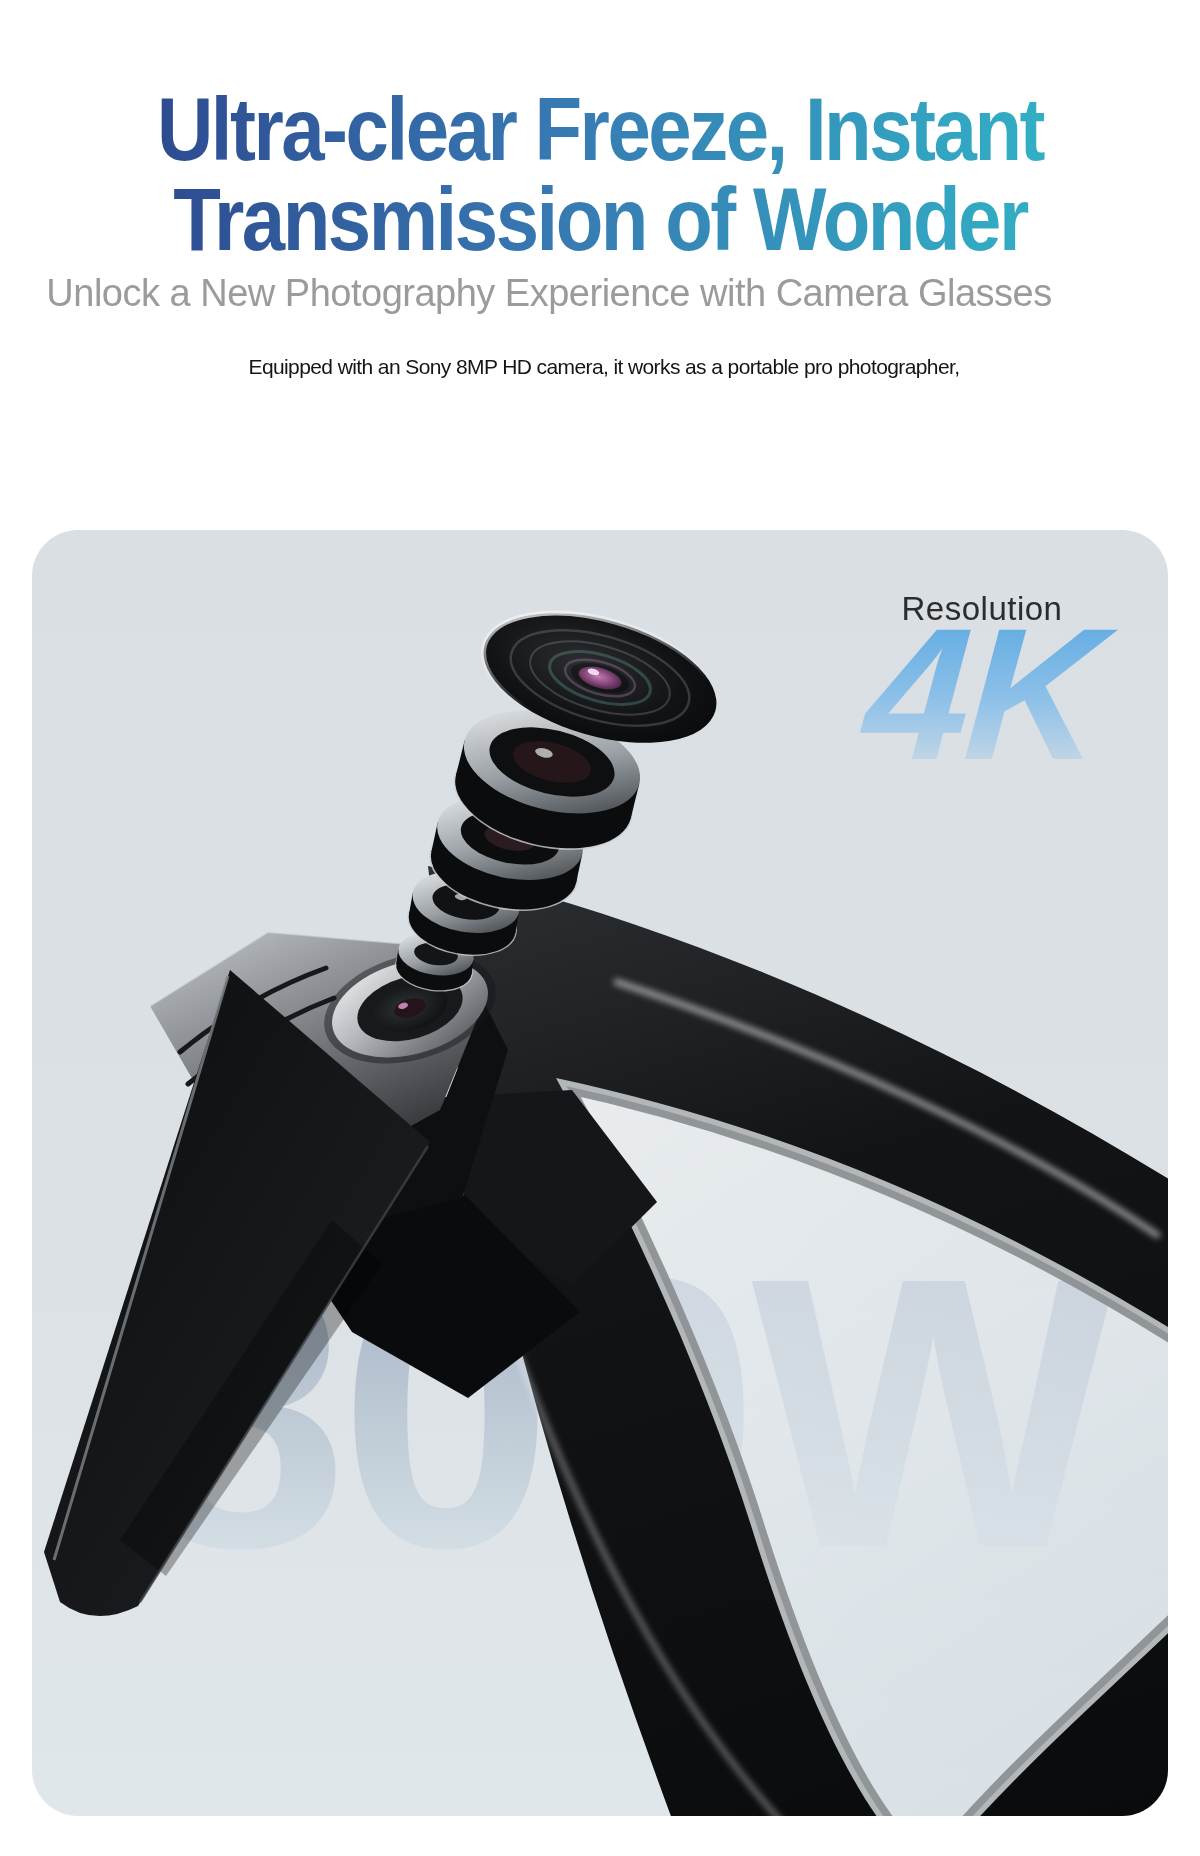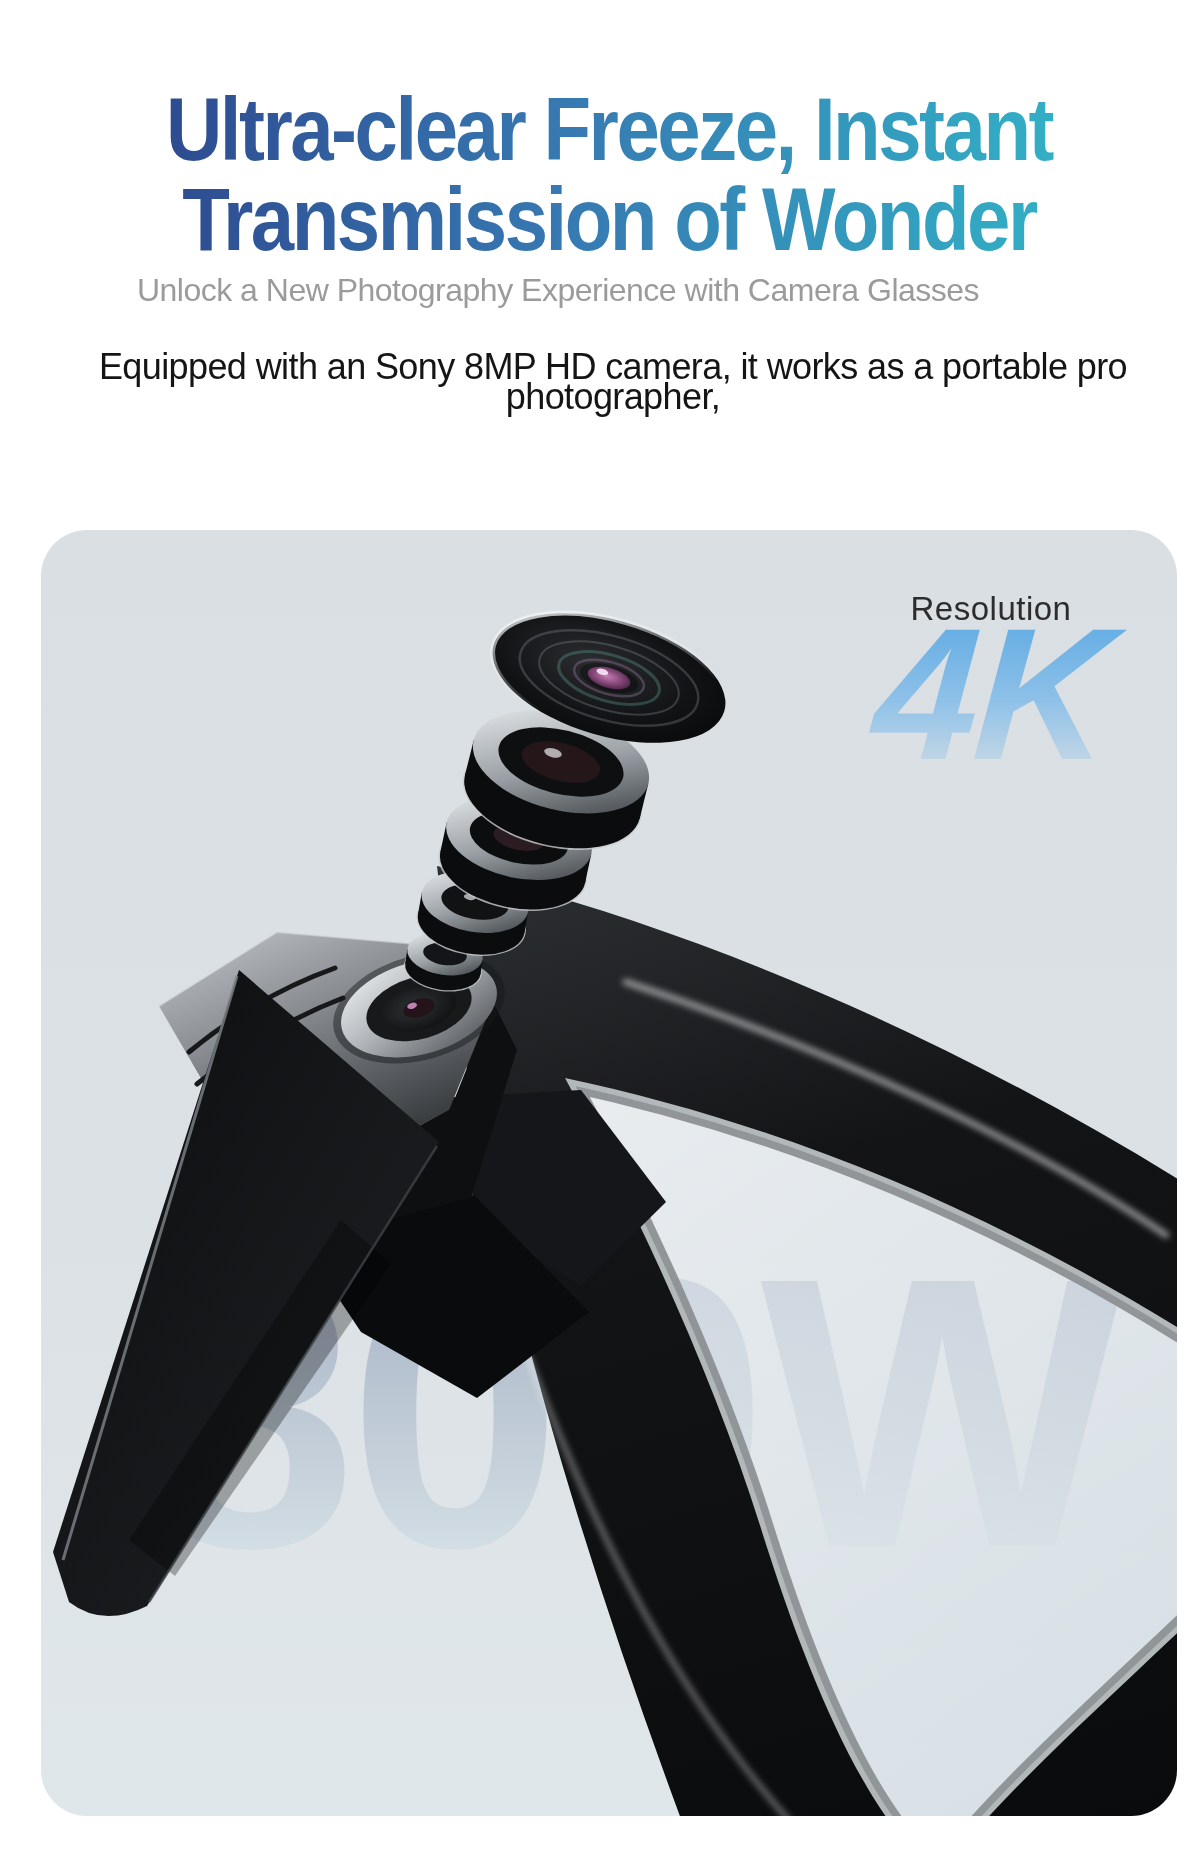--- a/index.html
+++ b/index.html
@@ -10,35 +10,35 @@
     --body-text:#151515;
     --panel-background:#dce1e5;
     --accent-blue:#57a7e2;
     --watermark-blue-gray:#a3aec6;
   }
   *{margin:0;padding:0;box-sizing:border-box;}
   html,body{background:#ffffff;}
   body{width:1200px;height:1856px;position:relative;overflow:hidden;
        font-family:"Liberation Sans", sans-serif;}
 
-  .page{position:absolute;inset:0;background:#ffffff;margin-left:9px;}
+  .page{position:absolute;inset:0;background:#ffffff;}
 
   
   .hero-title{position:absolute;top:84px;left:0;width:1200px;text-align:center;
     font-weight:700;font-size:78px;line-height:80px;letter-spacing:-2.5px;
     transform:scaleY(1.13);transform-origin:50% 0;}
   .t-line{display:block;
     background:linear-gradient(90deg,var(--headline-gradient-start) 4%,var(--headline-gradient-mid) 46%,var(--headline-gradient-end) 94%);
     -webkit-background-clip:text;background-clip:text;color:transparent;}
 
   .subtitle{position:absolute;top:272px;left:0;width:1098px;text-align:center;
-    font-size:32px;font-weight:400;letter-spacing:-0.5px;color:var(--subtitle-gray);}
+    font-size:38px;font-weight:400;letter-spacing:-0.5px;color:var(--subtitle-gray);}
 
   .body-copy{position:absolute;top:352px;left:0;width:1200px;text-align:center;
-    font-size:36px;line-height:29.5px;letter-spacing:-0.6px;color:var(--body-text);padding-left:8px;}
+    font-size:21px;line-height:29.5px;letter-spacing:-0.6px;color:var(--body-text);padding-left:8px;}
   .body-copy span{display:block;}
 
   
   .panel{position:absolute;top:530px;left:32px;width:1136px;height:1286px;
     border-radius:46px;overflow:hidden;
     background:linear-gradient(180deg,#dadfe3 0%,var(--panel-background) 55%,#e0e7eb 100%);}
 
   .res-label{position:absolute;left:790px;top:60px;width:320px;text-align:center;
     font-size:33px;letter-spacing:.5px;color:#2c2c2c;z-index:3;}
 

